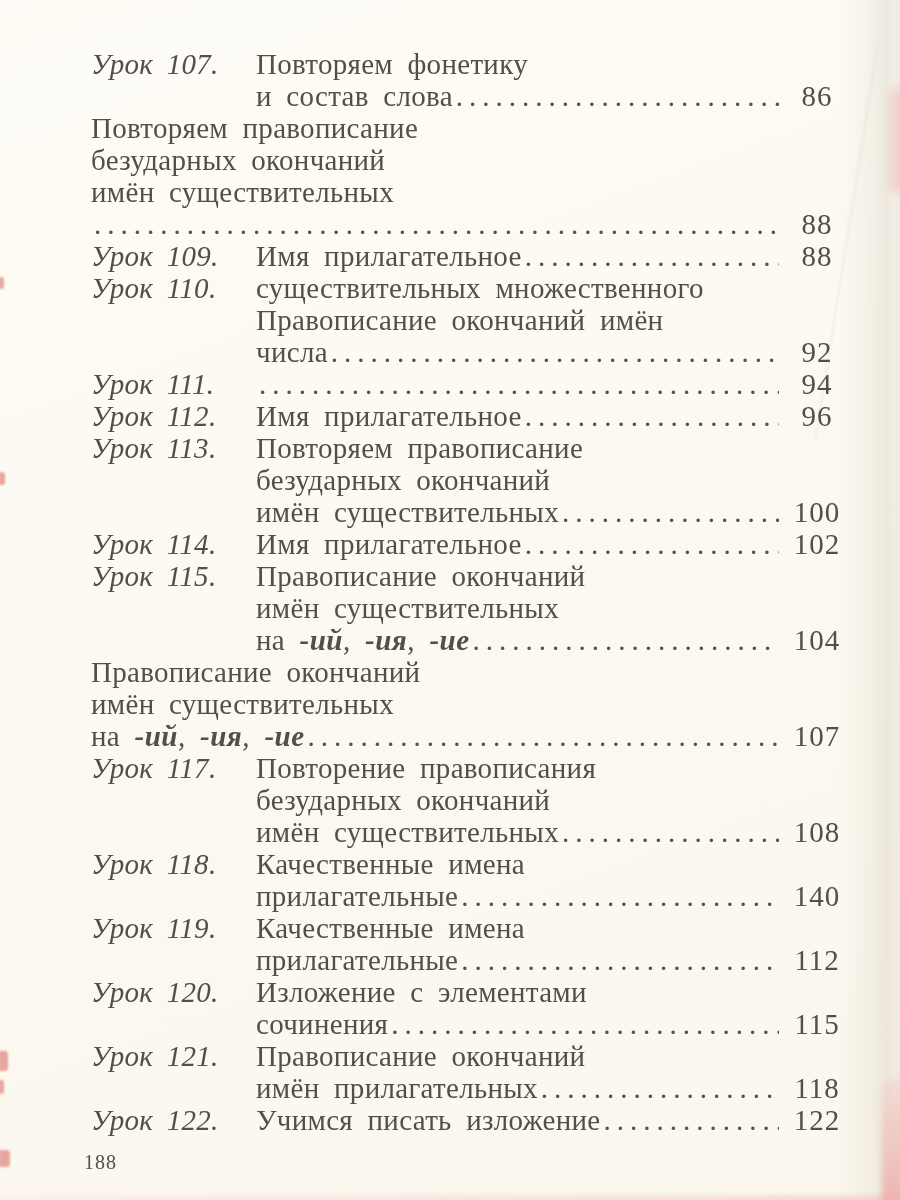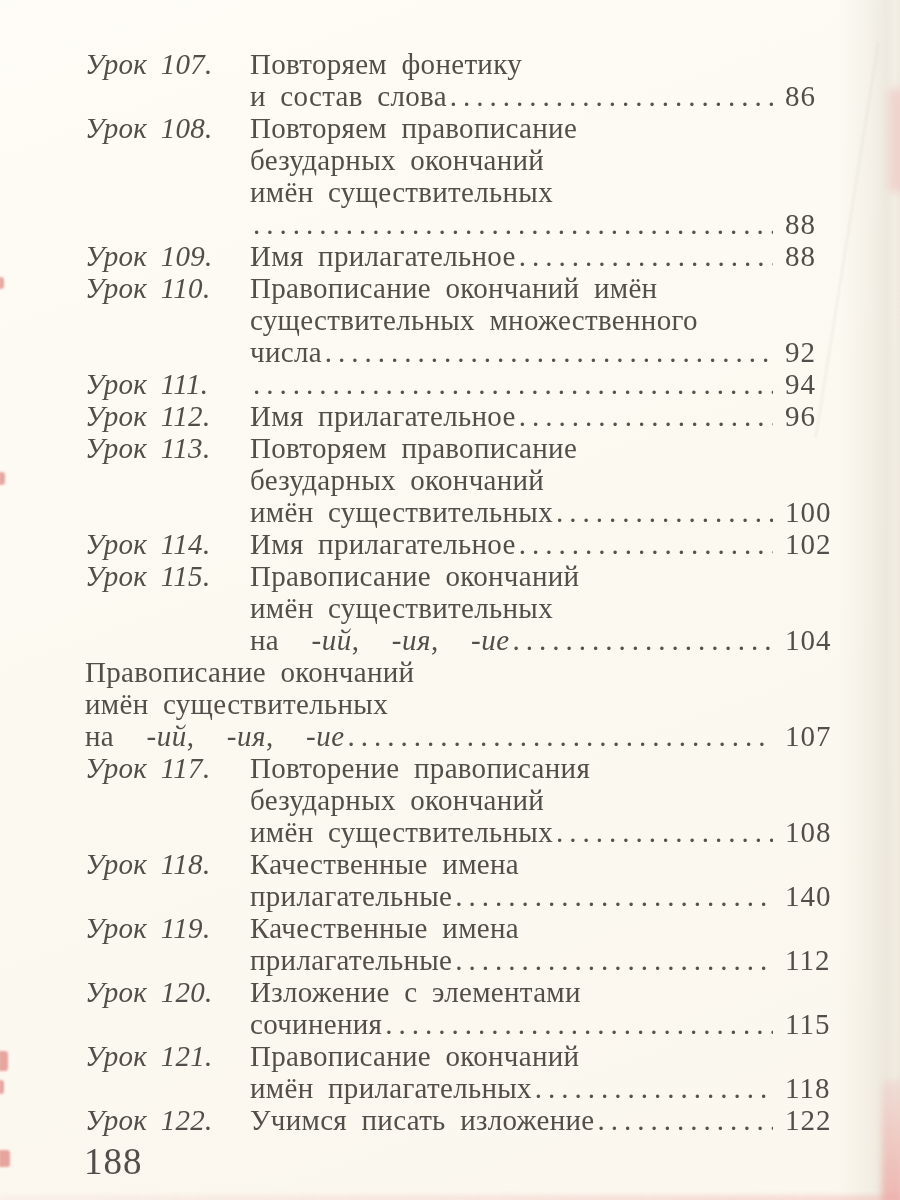--- a/index.html
+++ b/index.html
@@ -42,45 +42,45 @@
   .pink-bottom-edge {
     position:absolute; left:0; bottom:-4px; width:100%; height:9px;
     filter:blur(2px);
   }
   .red-mark {
     position:absolute; left:-1px; border-radius:0 3px 3px 0;
     filter:blur(1.2px); opacity:.55;
   }
   
   .toc {
-    position:absolute; left:85px; top:48px; width:752px;
+    position:absolute; left:91px; top:48px; width:752px;
     font-size:29px; line-height:32px;
   }
   .row { display:flex; align-items:flex-start; }
   .label {
     width:165px; flex:0 0 165px;
     font-style:italic; word-spacing:6px; letter-spacing:.3px;
     white-space:nowrap;
   }
   .content { flex:1 1 auto; min-width:0; }
   .tline { display:flex; align-items:baseline; }
   .txt { white-space:nowrap; word-spacing:7px; letter-spacing:.3px; }
-  .em { font-weight:400; font-style:italic; letter-spacing:.5px;margin-left:18px; }
+  .em { font-weight:700; font-style:italic; letter-spacing:.5px; }
   .dots {
     flex:1 1 auto; overflow:hidden; white-space:nowrap;
     letter-spacing:6px; margin-left:3px; margin-right:12px;
     color:#57524c;
   }
   .pg {
-    flex:0 0 auto; min-width:52px; text-align:left; white-space:nowrap;
+    flex:0 0 auto; min-width:52px; text-align:center; white-space:nowrap;
     letter-spacing:1px;
   }
   .folio {
     position:absolute; left:84px; top:1147px;
-    font-size:37px; line-height:30px; letter-spacing:1px;
+    font-size:20px; line-height:30px; letter-spacing:1px;
   }
 </style>
 </head>
 <body>
 
 <div class="paper">
   <div class="edge-shade"></div>
   <div class="crease"></div>
   <div class="pink-top-right" style="background: rgb(238, 180, 176);"></div>
   <div class="pink-bottom-right" style="background: linear-gradient(rgba(240, 185, 182, 0.25), rgb(238, 180, 176));"></div>
@@ -94,21 +94,20 @@
             <span class="txt">Повторяем фонетику</span>
           </div>
           <div class="tline">
             <span class="txt">и состав слова</span>
             <span class="dots">................................................................................</span>
             <span class="pg">86</span>
           </div>
         </div>
       </div>
       <div class="row">
-        <div class="label">Урок 108.</div>
         <div class="content">
           <div class="tline">
             <span class="txt">Повторяем правописание</span>
           </div>
           <div class="tline">
             <span class="txt">безударных окончаний</span>
           </div>
           <div class="tline">
             <span class="txt">имён существительных</span>
           </div>
@@ -125,24 +124,24 @@
             <span class="txt">Имя прилагательное</span>
             <span class="dots">................................................................................</span>
             <span class="pg">88</span>
           </div>
         </div>
       </div>
       <div class="row">
         <div class="label">Урок 110.</div>
         <div class="content">
           <div class="tline">
+            <span class="txt">существительных множественного</span>
+          </div>
+          <div class="tline">
             <span class="txt">Правописание окончаний имён</span>
-          </div>
-          <div class="tline">
-            <span class="txt">существительных множественного</span>
           </div>
           <div class="tline">
             <span class="txt">числа</span>
             <span class="dots">................................................................................</span>
             <span class="pg">92</span>
           </div>
         </div>
       </div>
       <div class="row">
         <div class="label">Урок 111.</div>

